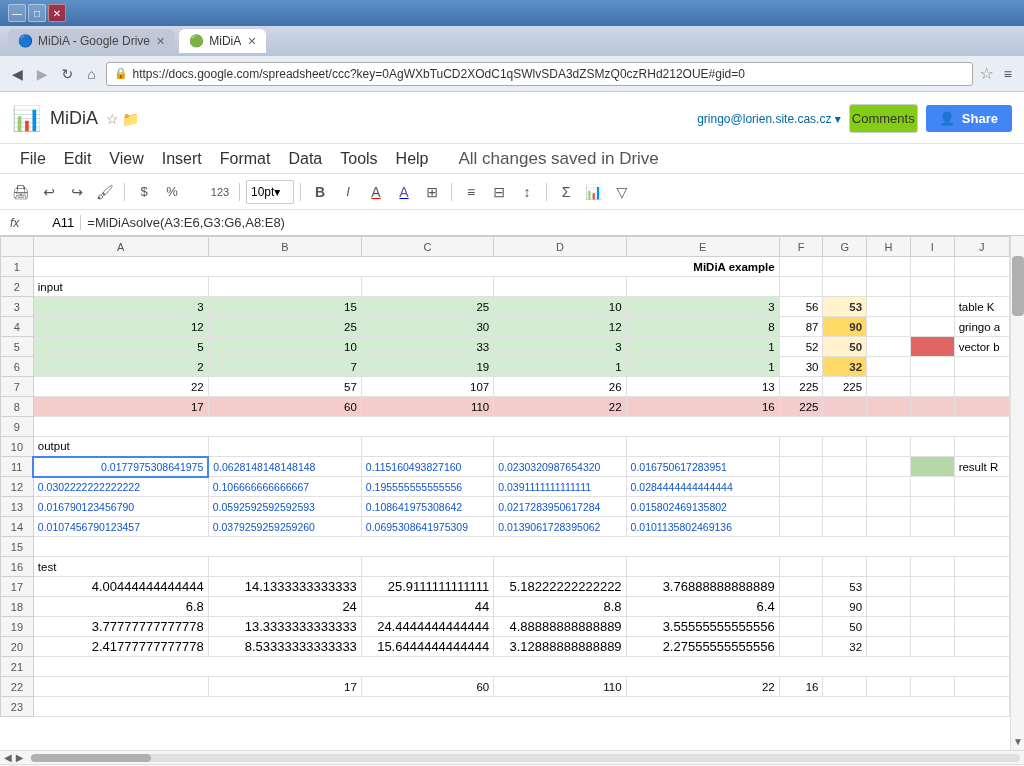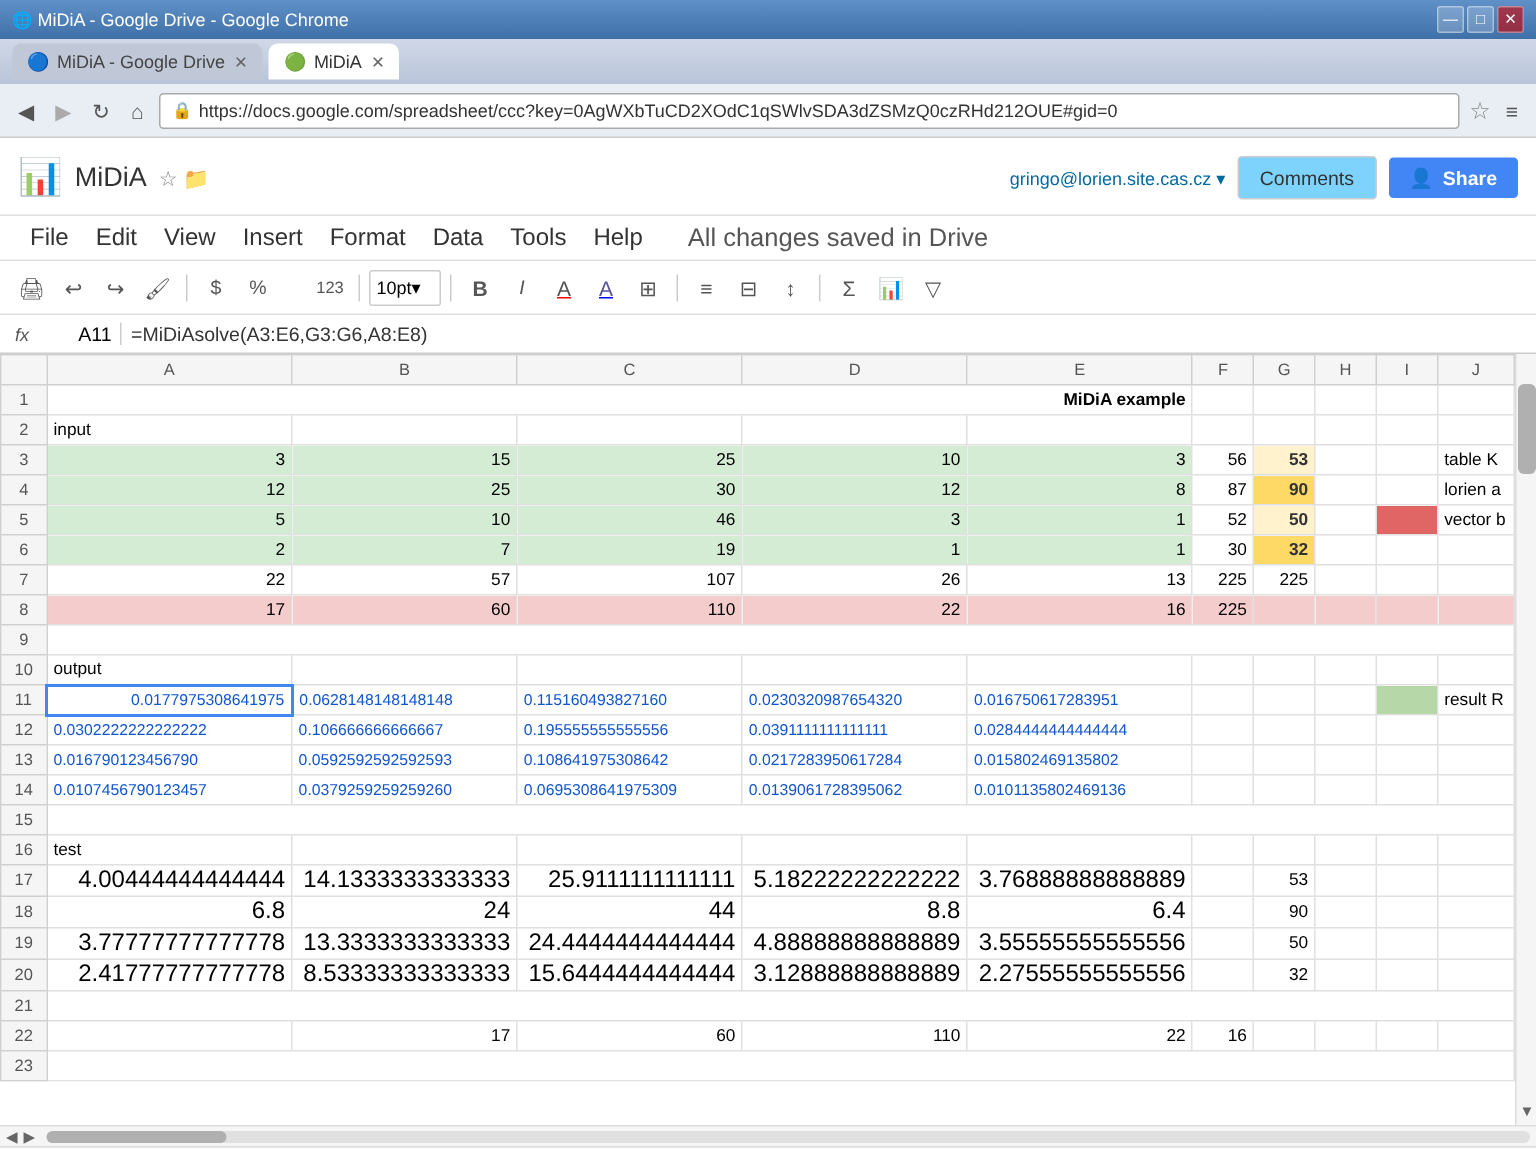--- a/index.html
+++ b/index.html
@@ -48,22 +48,22 @@
 
     
     .docs-header {
       display: flex; align-items: center; padding: 6px 12px 4px 12px;
       border-bottom: 1px solid #e0e0e0; gap: 8px; height: 52px;
     }
     .doc-title { font-size: 18px; color: #333; font-weight: normal; }
     .doc-icons { display: flex; align-items: center; gap: 4px; color: #888; font-size: 14px; }
     .header-actions { margin-left: auto; display: flex; align-items: center; gap: 8px; }
     .comments-btn {
-      padding: 6px 14px; border: 1px solid #ccc; border-radius: 3px;
-      background: #7dd3fc; cursor: pointer; font-size: 13px; color: #333;
+      padding: 6px 2px; border: 1px solid #ccc; border-radius: 3px;
+      background: #84cc16; cursor: pointer; font-size: 13px; color: #333;
     }
     .share-btn {
       padding: 6px 14px; border-radius: 3px; background: #4285f4;
       color: #fff; border: none; cursor: pointer; font-size: 13px; font-weight: bold;
       display: flex; align-items: center; gap: 6px;
     }
 
     
     .menu-bar {
       display: flex; align-items: center; padding: 2px 12px;
@@ -123,21 +123,21 @@
     td.cell.selected { border: 2px solid #4285f4; text-align: right; }
     td.cell.num { text-align: right; }
     td.cell.green-bg { background: #d4ecd4; }
     td.cell.yellow-bg { background: #fff2cc; color: #333; font-weight: bold; }
     td.cell.orange-bg { background: #ffd966; color: #333; font-weight: bold; }
     td.cell.red-bg { background: #e06666; color: #fff; font-weight: bold; }
     td.cell.pink-row { background: #f4cccc; }
     td.cell.light-green-bg { background: #b6d7a8; }
     td.cell.teal-col { color: #1155cc; font-size: 10.5px; }
     td.cell.bold { font-weight: bold; text-align: right; }
-    td.cell.small { font-size: 16px; }
+    td.cell.small { font-size: 13px; }
 
     
     .col-a { width: 160px; }
     .col-b { width: 140px; }
     .col-c { width: 120px; }
     .col-d { width: 120px; }
     .col-e { width: 140px; }
     .col-f { width: 40px; }
     .col-g { width: 40px; }
     .col-h { width: 40px; }
@@ -175,24 +175,20 @@
     .scrollbar-v-thumb {
       position: absolute; top: 20px; width: 12px; height: 60px;
       background: #b0b0b0; border-radius: 4px; left: 1px;
     }
     .scrollbar-v-btn { position: absolute; bottom: 0; width: 14px; height: 14px; text-align: center; font-size: 10px; color: #666; cursor: pointer; }
   </style>
 </head>
 <body>
 
 <div class="win-titlebar">
-  <span class="win-title">
-    <span style="color:#adf;font-size:11px;">🌐</span>
-    MiDiA - Google Drive - Google Chrome
-  </span>
   <div class="win-controls">
     <div class="win-ctrl">—</div>
     <div class="win-ctrl">□</div>
     <div class="win-ctrl" style="background:rgba(200,0,0,0.6);">✕</div>
   </div>
 </div>
 
 <div class="browser-titlebar">
   <div class="browser-tab inactive">
     <span class="tab-favicon">🔵</span>
@@ -373,28 +369,28 @@
             <td class="row-header">4</td>
             <td class="cell green-bg num">12</td>
             <td class="cell green-bg num">25</td>
             <td class="cell green-bg num">30</td>
             <td class="cell green-bg num">12</td>
             <td class="cell green-bg num">8</td>
             <td class="cell num">87</td>
             <td class="cell orange-bg num">90</td>
             <td class="cell"></td>
             <td class="cell"></td>
-            <td class="cell">lorien a</td>
+            <td class="cell">gringo a</td>
           </tr>
 
           <tr>
             <td class="row-header">5</td>
             <td class="cell green-bg num">5</td>
             <td class="cell green-bg num">10</td>
-            <td class="cell green-bg num">46</td>
+            <td class="cell green-bg num">33</td>
             <td class="cell green-bg num">3</td>
             <td class="cell green-bg num">1</td>
             <td class="cell num">52</td>
             <td class="cell yellow-bg num">50</td>
             <td class="cell"></td>
             <td class="cell red-bg"></td>
             <td class="cell">vector b</td>
           </tr>
 
           <tr>

